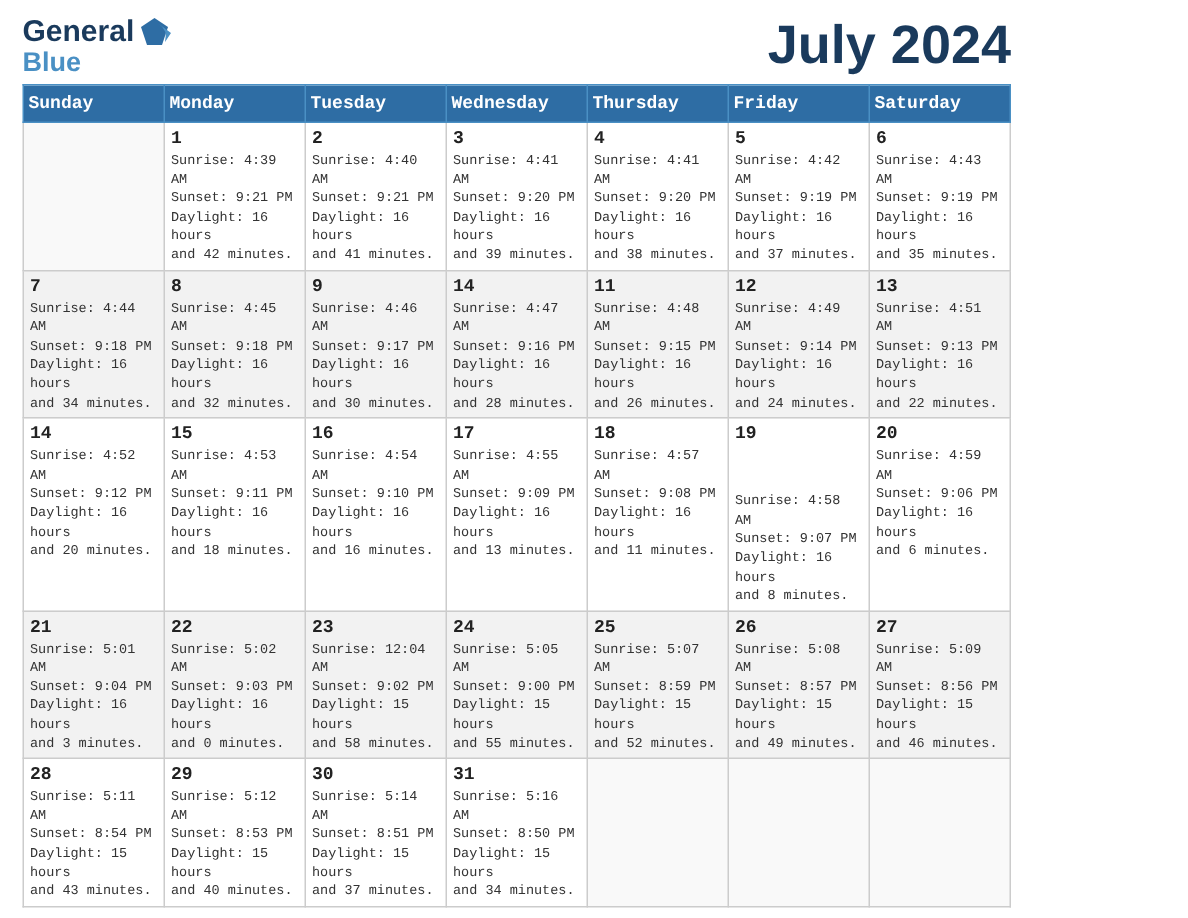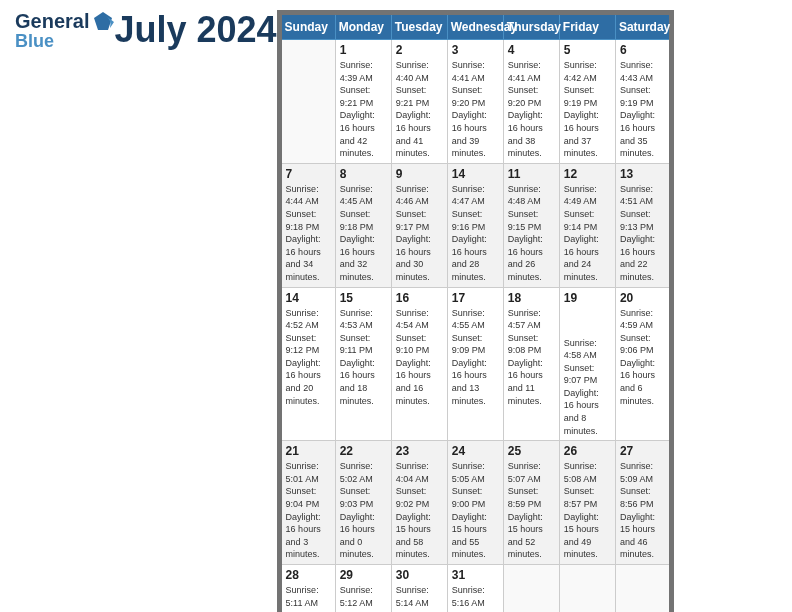--- a/index.html
+++ b/index.html
@@ -8,21 +8,21 @@
       height: 612px;
       font-family: Arial, sans-serif;
       background: #fff;
       overflow: hidden;
     }
     .page {
       width: 689px;
       height: 612px;
       padding: 10px 15px 10px 15px;
       display: flex;
-      flex-direction: row;
+      flex-direction: column;
     }
     .header {
       display: flex;
       justify-content: space-between;
       align-items: flex-start;
       margin-bottom: 6px;
     }
     .logo {
       display: flex;
       flex-direction: column;
@@ -48,24 +48,25 @@
       font-weight: bold;
       color: #1a3a5c;
       line-height: 1.1;
     }
     .location {
       font-size: 14px;
       color: #333;
     }
     .calendar {
       flex: 1;
-      border: 5px solid #737373;
+      border: 1px solid #737373;
       border-collapse: collapse;
       width: 100%;
       table-layout: fixed;
+      font-family: Liberation Mono, monospace;
     }
     .calendar thead tr th {
       background: #2e6da4;
       color: #fff;
       font-size: 12px;
       font-weight: bold;
       padding: 5px 3px;
       text-align: left;
       border: 1px solid #4a90c4;
     }
@@ -288,21 +289,21 @@
           </td>
           <td>
             <span class="day-number">22</span>
             <div class="day-info" style="white-space: pre-line;">Sunrise: 5:02 AM
 Sunset: 9:03 PM
 Daylight: 16 hours
 and 0 minutes.</div>
           </td>
           <td>
             <span class="day-number">23</span>
-            <div class="day-info" style="white-space: pre-line;">Sunrise: 4:04 AM
+            <div class="day-info" style="white-space: pre-line;">Sunrise: 12:04 AM
 Sunset: 9:02 PM
 Daylight: 15 hours
 and 58 minutes.</div>
           </td>
           <td>
             <span class="day-number">24</span>
             <div class="day-info" style="white-space: pre-line;">Sunrise: 5:05 AM
 Sunset: 9:00 PM
 Daylight: 15 hours
 and 55 minutes.</div>

